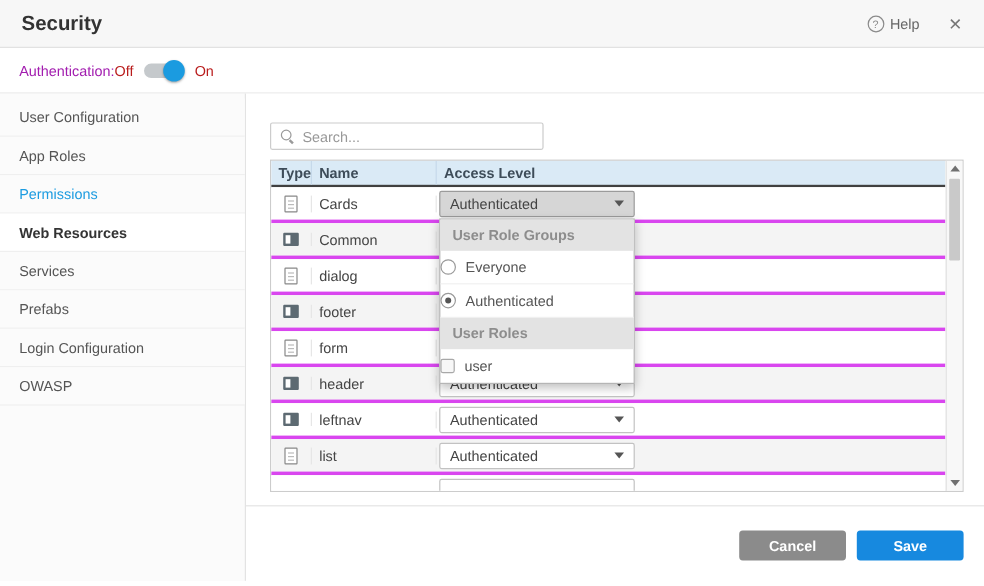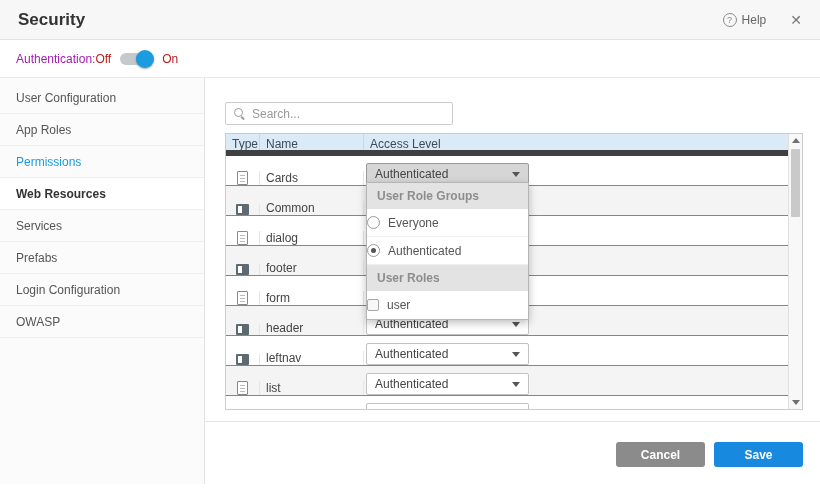--- a/index.html
+++ b/index.html
@@ -33,26 +33,26 @@
   .searchbox{position:absolute;left:20px;top:24px;width:228px;height:23px;border:1px solid #ccc;border-radius:2px;display:flex;align-items:center;padding:4px 8px;gap:7px;background:#fff}
   .searchbox input{border:none;outline:none;flex:1;font:inherit;font-size:12px;color:#444;background:transparent}
   .searchbox input::placeholder{color:#999}
   .mag{position:relative;width:11px;height:11px;flex:none}
   .mag::before{content:'';position:absolute;left:0;top:0;width:7px;height:7px;border:1.5px solid #9a9a9a;border-radius:50%}
   .mag::after{content:'';position:absolute;left:8px;top:8px;width:4px;height:1.5px;background:#9a9a9a;transform:rotate(45deg);transform-origin:0 0}
 
   
   .table-wrap{position:absolute;left:20px;top:55px;width:578px;height:277px;border:1px solid #ccc;display:flex;background:#fff}
   .viewport{flex:1;position:relative;overflow:hidden}
-  .thead{display:flex;height:22px;background:#daeaf6;border-bottom:6px solid #404040;font-weight:400;color:#3e4c59}
+  .thead{display:flex;height:22px;background:#daeaf6;border-bottom:2px solid #404040;font-weight:700;color:#3e4c59}
   .th{line-height:21px;padding-left:6px;border-right:1px solid #c6d9ea;white-space:nowrap}
   .th.c-type{width:34px}
   .th.c-name{width:104px}
   .th.c-access{flex:1;border-right:none}
-  .trow{display:flex;height:30px;align-items:flex-end;border-bottom:1px solid #d946ef;background:#fff}
+  .trow{display:flex;height:30px;align-items:center;border-bottom:3px solid #d946ef;background:#fff}
   .tbody .trow:nth-child(even){background:#f4f4f4}
   .td{display:flex;align-items:center}
   .td.c-type{width:34px;justify-content:center;border-right:1px solid #e6e6e6}
   .td.c-name{width:104px;padding-left:6px;border-right:1px solid #e6e6e6;color:#444}
   .td.c-access{flex:1;padding-left:2px}
   .dd{width:163px;height:22px;border:1px solid #c2c2c2;border-radius:2px;background:#fff;display:flex;align-items:center;justify-content:space-between;padding:0 8px;cursor:pointer;color:#444}
   .dd.open{background:#d6d6d6;border-color:#9b9b9b}
   .caret{width:0;height:0;border-left:4px solid transparent;border-right:4px solid transparent;border-top:5px solid #555}
 
   

